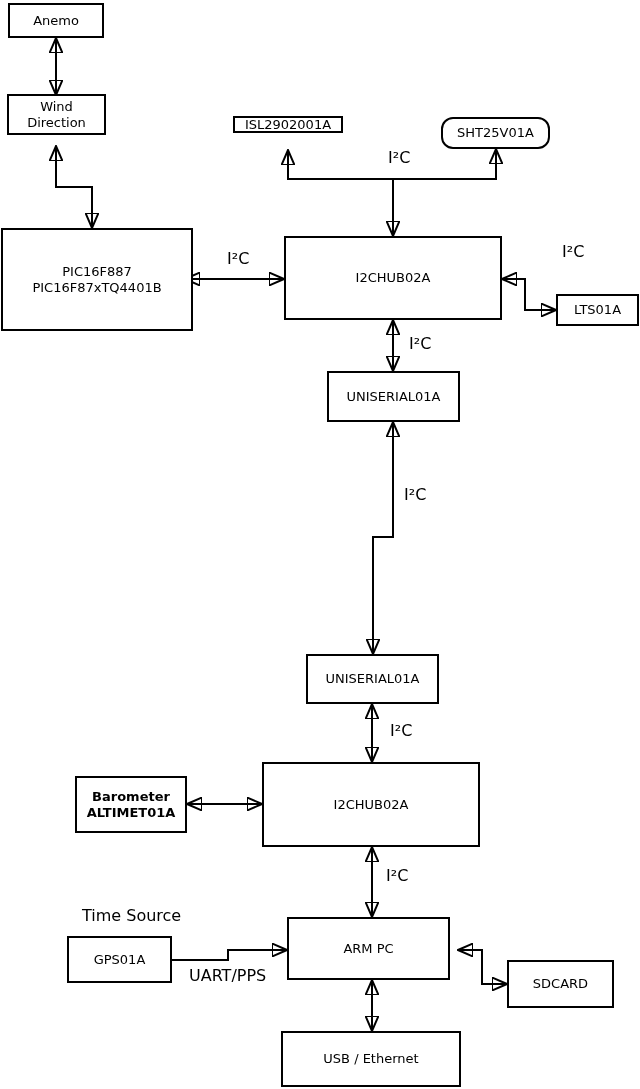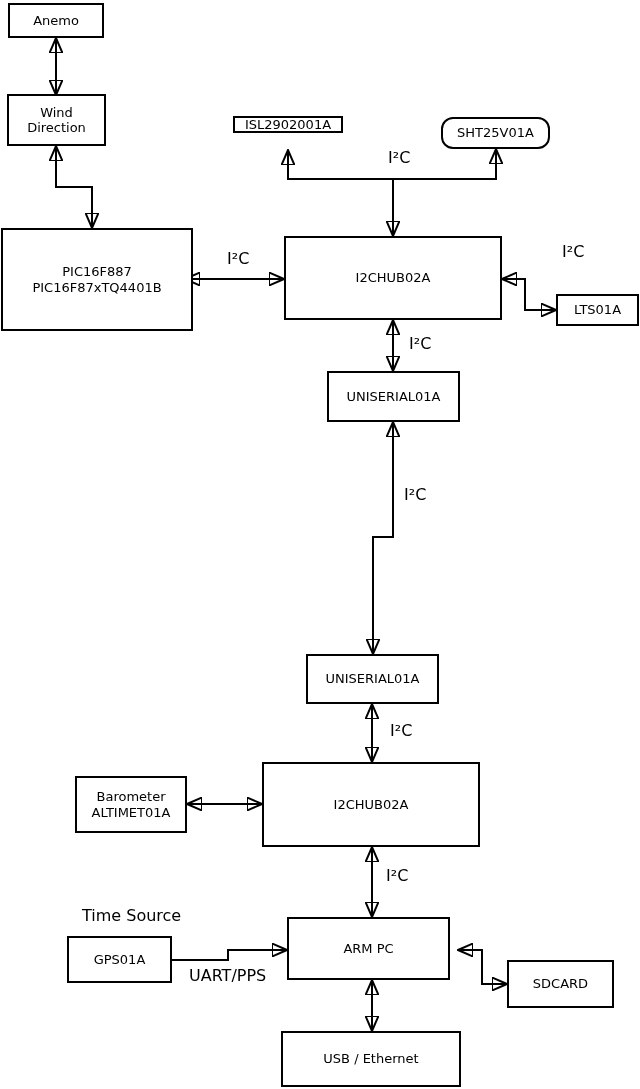--- a/index.html
+++ b/index.html
@@ -46,21 +46,21 @@
     <path d="M372,847 L372,917" marker-start="url(#arrowS)" marker-end="url(#arrowE)"></path>
     <path d="M172,960 L228,960 L228,950 L287,950" marker-end="url(#arrowE)"></path>
     <path d="M458,950 L482,950 L482,984 L507,984" marker-start="url(#arrowS)" marker-end="url(#arrowE)"></path>
     <path d="M372,980 L372,1031" marker-start="url(#arrowS)" marker-end="url(#arrowE)"></path>
   </svg>
 
   <div class="box" style="left:8px;top:3px;width:96px;height:35px;">
     <span>Anemo</span>
   </div>
 
-  <div class="box" style="left:7px;top:94px;width:99px;height:52px;">
+  <div class="box" style="left:7px;top:94px;width:99px;height:41px;">
     <span>Wind</span>
     <span>Direction</span>
   </div>
 
   <div class="box" style="left:1px;top:228px;width:192px;height:103px;">
     <span>PIC16F887</span>
     <span>PIC16F87xTQ4401B</span>
   </div>
 
   <div class="box" style="left:233px;top:116px;width:110px;height:17px;">
@@ -80,21 +80,21 @@
   </div>
 
   <div class="box" style="left:327px;top:371px;width:133px;height:51px;">
     <span>UNISERIAL01A</span>
   </div>
 
   <div class="box" style="left:306px;top:654px;width:133px;height:50px;">
     <span>UNISERIAL01A</span>
   </div>
 
-  <div class="box" style="left:75px;top:776px;width:112px;height:57px;">
+  <div class="box" style="left:75px;top:776px;width:112px;height:57px;font-weight:bold;">
     <span>Barometer</span>
     <span>ALTIMET01A</span>
   </div>
 
   <div class="box" style="left:262px;top:762px;width:218px;height:85px;">
     <span>I2CHUB02A</span>
   </div>
 
   <div class="box" style="left:287px;top:917px;width:163px;height:63px;">
     <span>ARM PC</span>

